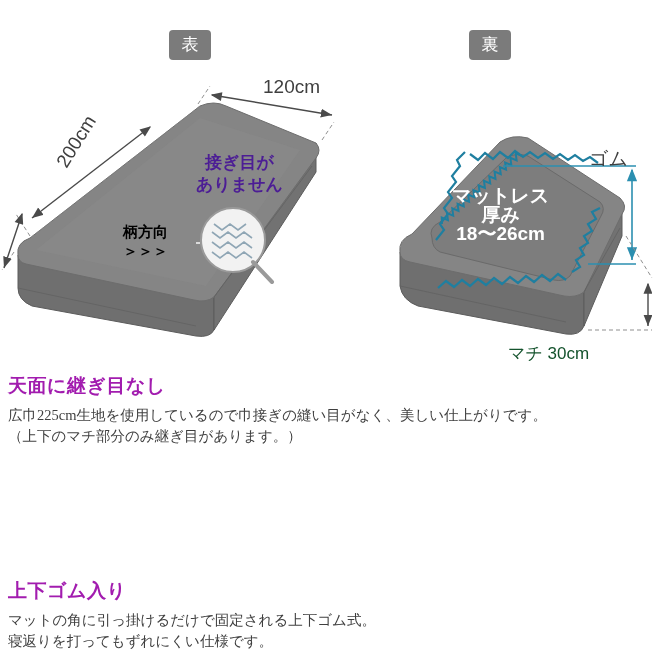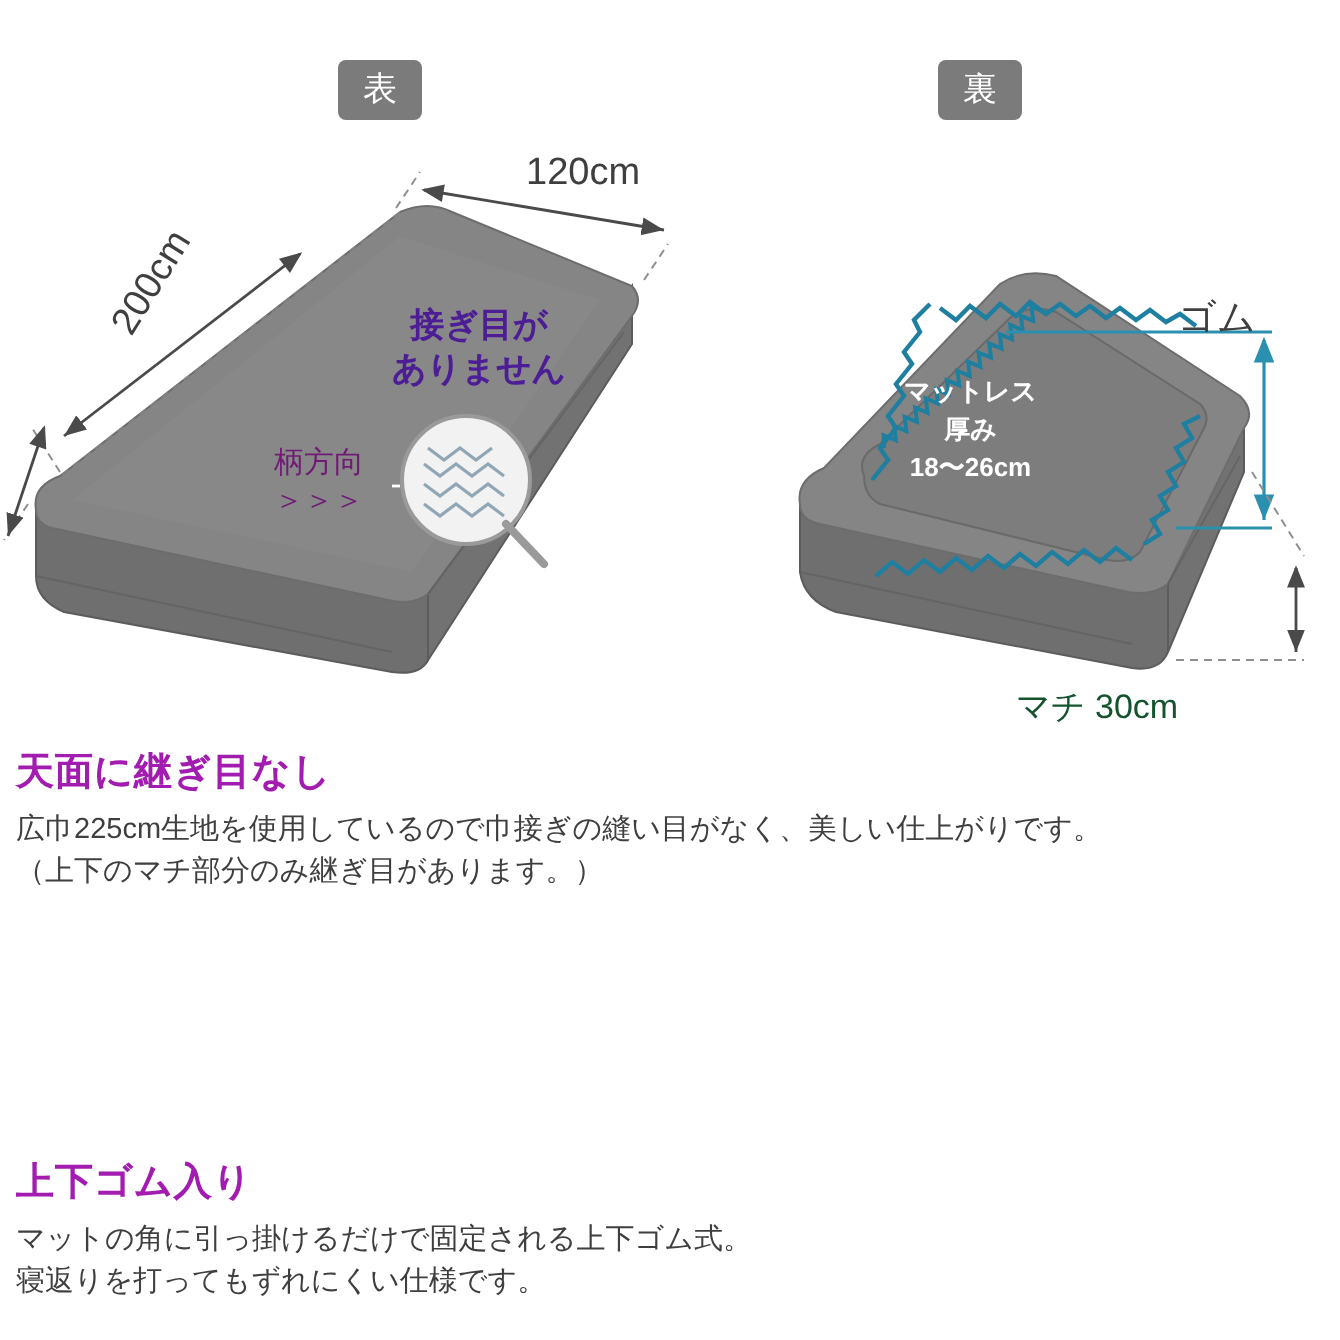--- a/index.html
+++ b/index.html
@@ -61,34 +61,34 @@
   }
   .txt-seam {
     left: 196px; top: 152px;
     font-size: 17px;
     line-height: 22px;
     color: #4c1d95;
     text-align: center;
     font-weight: bold;
   }
   .txt-pattern {
-    left: 137px; top: 222px;
+    left: 123px; top: 222px;
     font-size: 15px;
     line-height: 19px;
-    color: #701a75;
-    font-weight: normal;
+    color: #000000;
+    font-weight: bold;
   }
   .txt-gomu {
     left: 589px; top: 146px;
     font-size: 19px;
     color: #3f3f3f;
   }
   .txt-mattress {
     left: 452px; top: 186px;
-    font-size: 13px;
+    font-size: 19px;
     line-height: 19px;
     color: #ffffff;
     text-align: center;
     font-weight: bold;
   }
   .txt-machi {
     left: 508px; top: 342px;
     font-size: 17px;
     color: #14532d;
   }
@@ -103,20 +103,21 @@
     font-size: 19px;
     font-weight: bold;
     margin: 0 0 6px 0;
     letter-spacing: 0.5px;
   }
   .sec-body {
     color: #3f3f3f;
     font-size: 14.5px;
     line-height: 21px;
     margin: 0;
+    font-family: Liberation Serif, serif;
   }
   #sec1 { top: 373px; }
   #sec2 { top: 482px; }
   #sec3 { top: 578px; }
 </style>
 </head>
 <body>
 
 <div id="page">
 

